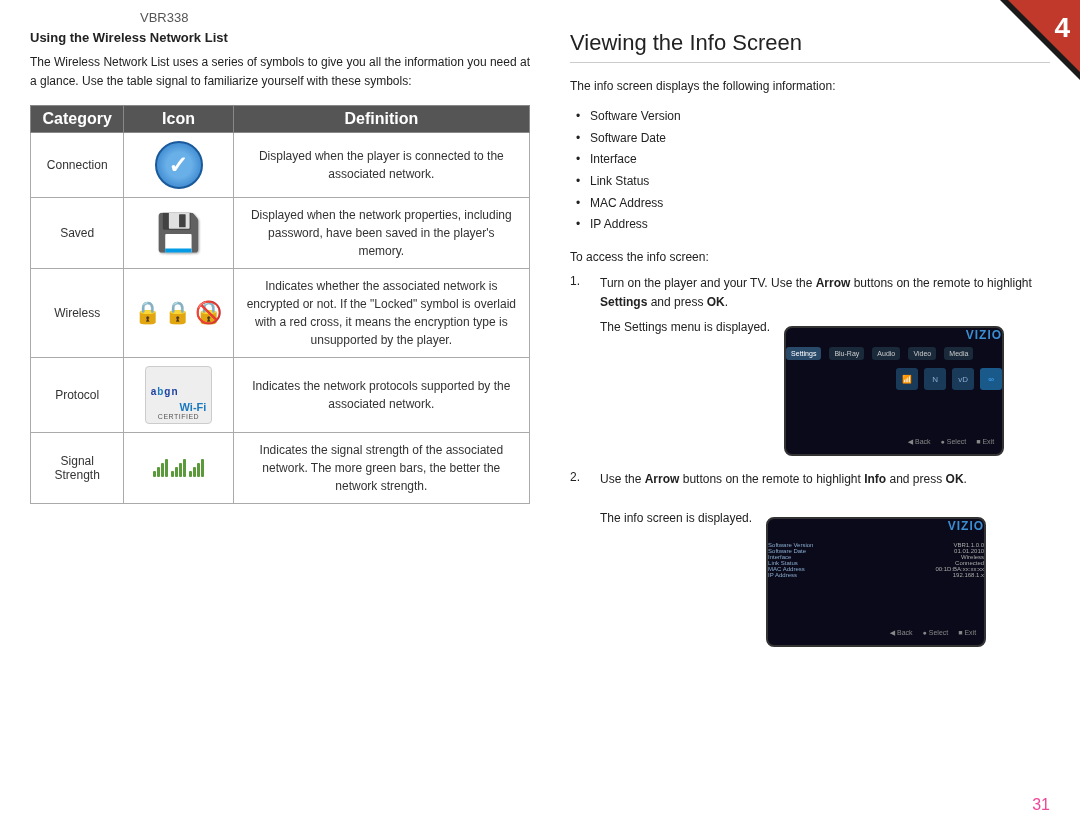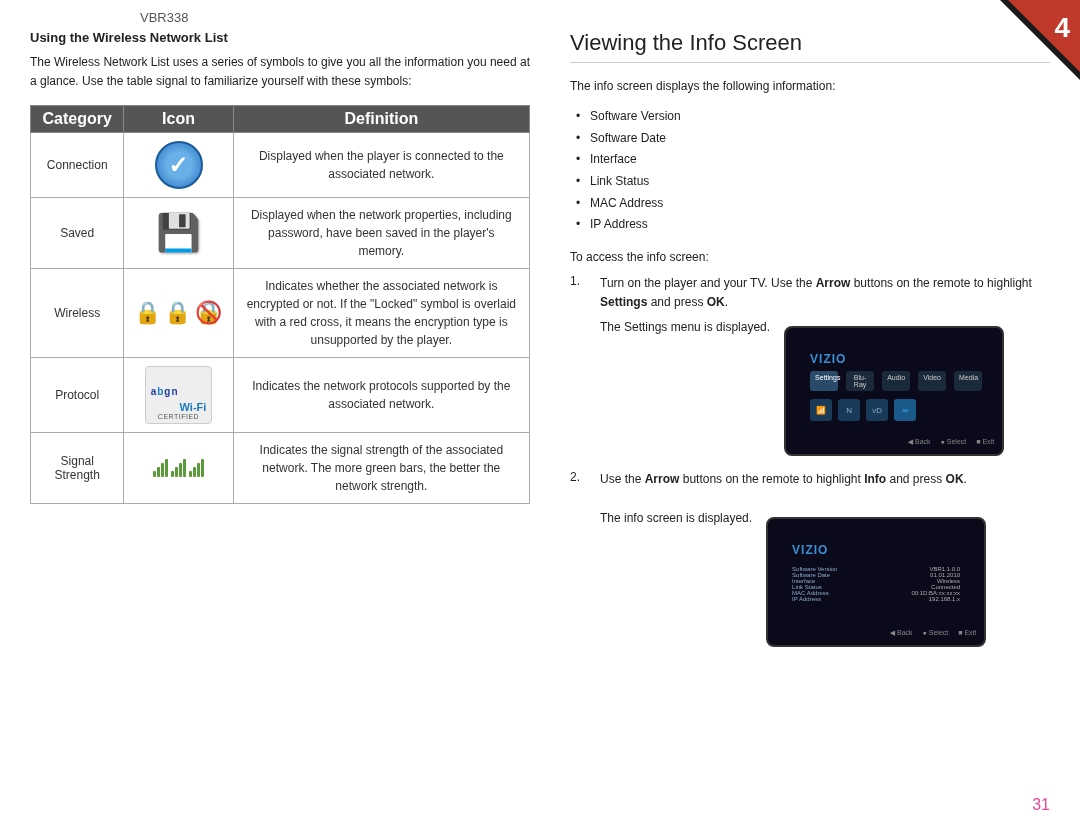--- a/index.html
+++ b/index.html
@@ -306,22 +306,22 @@
     .tv-screenshot {
       width: 220px;
       height: 130px;
       background: #0a0a1a;
       border-radius: 8px;
       border: 2px solid #333;
       overflow: hidden;
       margin-top: 8px;
       display: flex;
       flex-direction: column;
-      align-items: flex-start;
-      padding: 24px;
+      align-items: flex-end;
+      padding: 0;
       position: relative;
     }
     .vizio-logo {
       color: #3a8fd4;
       font-size: 12px;
       font-weight: bold;
       letter-spacing: 1px;
       margin-bottom: 5px;
     }
     .tv-menu-row {

